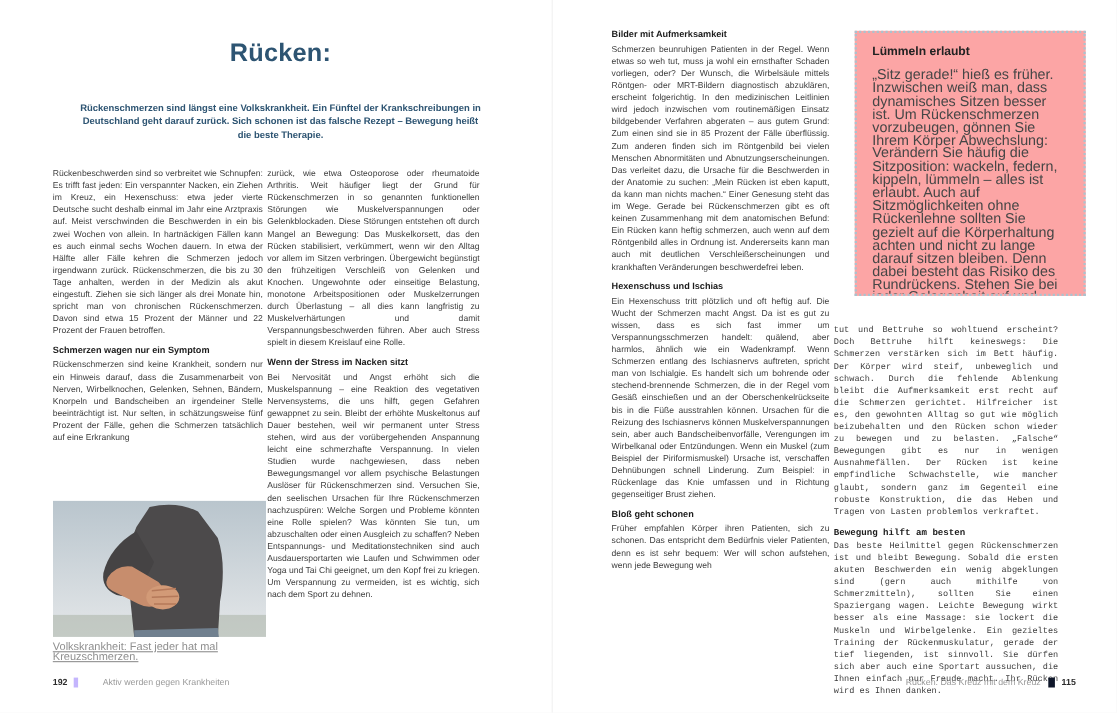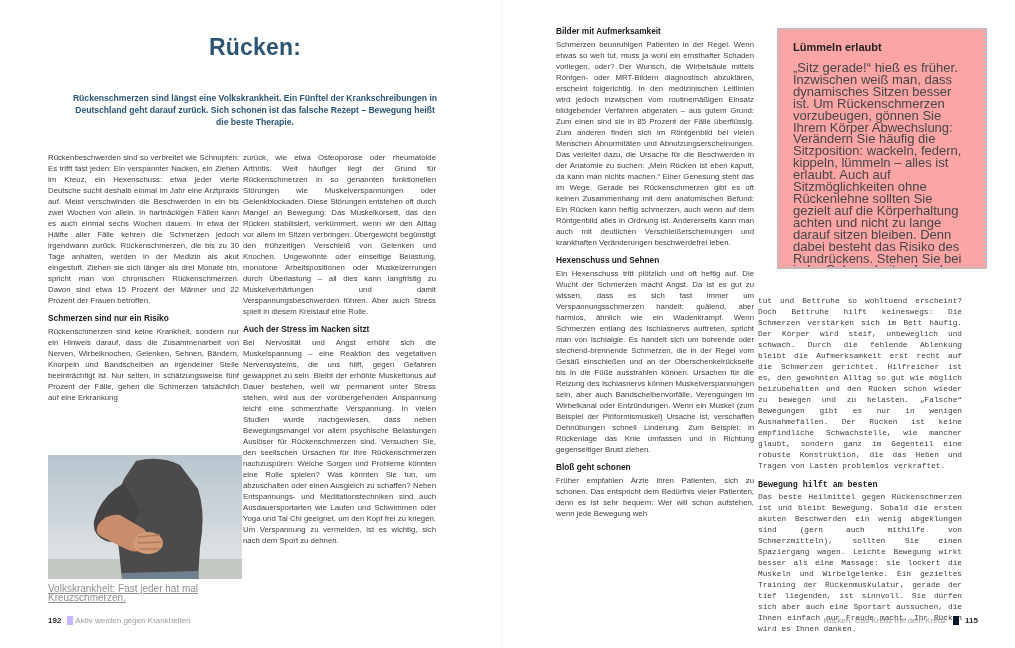--- a/index.html
+++ b/index.html
@@ -67,45 +67,45 @@
   .sidebar-body {
     font-size: 13px; line-height: 11.9px; color: #464646;
   }
   .footer {
     position: absolute; top: 616px;
     font-size: 8px; line-height: 10px; color: #9a9a9a;
   }
   .footer-left { left: 48px; width: 400px; text-align: left; }
   .footer-right { left: 556px; width: 422px; text-align: right; }
   .page-num { font-weight: bold; color: #2b2b2b; }
-  .footer-left .footer-label { border-left: 6px solid #c4b5fd; padding-left: 2px; margin-left: 6px; }
+  .footer-left .footer-label { border-left: 4px solid #c4b5fd; padding-left: 22px; margin-left: 6px; }
   .footer-right .footer-label { border-right: 6px solid #0f172a; padding-right: 7px; margin-right: 6px; }
 </style>
 </head>
 <body>
 
 <div class="spread">
 
   <div class="fold"></div>
 
   <div class="title-block">
     <span class="title-line">Rücken:</span>
   </div>
 
   <div class="intro">Rückenschmerzen sind längst eine Volkskrankheit. Ein Fünftel der Krankschreibungen in Deutschland geht darauf zurück. Sich schonen ist das falsche Rezept – Bewegung heißt die beste Therapie.</div>
 
   <div class="col col1">
     <p>Rückenbeschwerden sind so verbreitet wie Schnupfen: Es trifft fast jeden: Ein verspannter Nacken, ein Ziehen im Kreuz, ein Hexenschuss: etwa jeder vierte Deutsche sucht deshalb einmal im Jahr eine Arztpraxis auf. Meist verschwinden die Beschwerden in ein bis zwei Wochen von allein. In hartnäckigen Fällen kann es auch einmal sechs Wochen dauern. In etwa der Hälfte aller Fälle kehren die Schmerzen jedoch irgendwann zurück. Rückenschmerzen, die bis zu 30 Tage anhalten, werden in der Medizin als akut eingestuft. Ziehen sie sich länger als drei Monate hin, spricht man von chronischen Rückenschmerzen. Davon sind etwa 15 Prozent der Männer und 22 Prozent der Frauen betroffen.</p>
-    <h3>Schmerzen sind nur ein Risiko</h3>
+    <h3>Schmerzen wagen nur ein Symptom</h3>
     <p>Rückenschmerzen sind keine Krankheit, sondern nur ein Hinweis darauf, dass die Zusammenarbeit von Nerven, Wirbelknochen, Gelenken, Sehnen, Bändern, Knorpeln und Bandscheiben an irgendeiner Stelle beeinträchtigt ist. Nur selten, in schätzungsweise fünf Prozent der Fälle, gehen die Schmerzen tatsächlich auf eine Erkrankung</p>
   </div>
 
   <div class="col col2">
     <p>zurück, wie etwa Osteoporose oder rheumatoide Arthritis. Weit häufiger liegt der Grund für Rückenschmerzen in so genannten funktionellen Störungen wie Muskelverspannungen oder Gelenkblockaden. Diese Störungen entstehen oft durch Mangel an Bewegung: Das Muskelkorsett, das den Rücken stabilisiert, verkümmert, wenn wir den Alltag vor allem im Sitzen verbringen. Übergewicht begünstigt den frühzeitigen Verschleiß von Gelenken und Knochen. Ungewohnte oder einseitige Belastung, monotone Arbeitspositionen oder Muskelzerrungen durch Überlastung – all dies kann langfristig zu Muskelverhärtungen und damit Verspannungsbeschwerden führen. Aber auch Stress spielt in diesem Kreislauf eine Rolle.</p>
-    <h3>Auch der Stress im Nacken sitzt</h3>
+    <h3>Wenn der Stress im Nacken sitzt</h3>
     <p>Bei Nervosität und Angst erhöht sich die Muskelspannung – eine Reaktion des vegetativen Nervensystems, die uns hilft, gegen Gefahren gewappnet zu sein. Bleibt der erhöhte Muskeltonus auf Dauer bestehen, weil wir permanent unter Stress stehen, wird aus der vorübergehenden Anspannung leicht eine schmerzhafte Verspannung. In vielen Studien wurde nachgewiesen, dass neben Bewegungsmangel vor allem psychische Belastungen Auslöser für Rückenschmerzen sind. Versuchen Sie, den seelischen Ursachen für Ihre Rückenschmerzen nachzuspüren: Welche Sorgen und Probleme könnten eine Rolle spielen? Was könnten Sie tun, um abzuschalten oder einen Ausgleich zu schaffen? Neben Entspannungs- und Meditationstechniken sind auch Ausdauersportarten wie Laufen und Schwimmen oder Yoga und Tai Chi geeignet, um den Kopf frei zu kriegen. Um Verspannung zu vermeiden, ist es wichtig, sich nach dem Sport zu dehnen.</p>
   </div>
 
   <div class="photo">
     <svg width="194" height="124" viewBox="0 0 194 124" xmlns="http://www.w3.org/2000/svg">
       <defs>
         <linearGradient id="sky" x1="0" y1="0" x2="0" y2="1">
           <stop offset="0" stop-color="#b9c5cd"></stop>
           <stop offset="0.65" stop-color="#d5dbdf"></stop>
           <stop offset="1" stop-color="#e4e7e9"></stop>
@@ -128,24 +128,24 @@
   </div>
   <div class="caption">Volkskrankheit: Fast jeder hat mal Kreuzschmerzen.</div>
 
   <div class="footer footer-left">
     <span class="page-num">192</span><span class="footer-label">Aktiv werden gegen Krankheiten</span>
   </div>
 
   <div class="col col3">
     <h3 class="first">Bilder mit Aufmerksamkeit</h3>
     <p>Schmerzen beunruhigen Patienten in der Regel. Wenn etwas so weh tut, muss ja wohl ein ernsthafter Schaden vorliegen, oder? Der Wunsch, die Wirbelsäule mittels Röntgen- oder MRT-Bildern diagnostisch abzuklären, erscheint folgerichtig. In den medizinischen Leitlinien wird jedoch inzwischen vom routinemäßigen Einsatz bildgebender Verfahren abgeraten – aus gutem Grund: Zum einen sind sie in 85 Prozent der Fälle überflüssig. Zum anderen finden sich im Röntgenbild bei vielen Menschen Abnormitäten und Abnutzungserscheinungen. Das verleitet dazu, die Ursache für die Beschwerden in der Anatomie zu suchen: „Mein Rücken ist eben kaputt, da kann man nichts machen.“ Einer Genesung steht das im Wege. Gerade bei Rückenschmerzen gibt es oft keinen Zusammenhang mit dem anatomischen Befund: Ein Rücken kann heftig schmerzen, auch wenn auf dem Röntgenbild alles in Ordnung ist. Andererseits kann man auch mit deutlichen Verschleißerscheinungen und krankhaften Veränderungen beschwerdefrei leben.</p>
-    <h3>Hexenschuss und Sehnen</h3>
+    <h3>Hexenschuss und Ischias</h3>
     <p>Ein Hexenschuss tritt plötzlich und oft heftig auf. Die Wucht der Schmerzen macht Angst. Da ist es gut zu wissen, dass es sich fast immer um Verspannungsschmerzen handelt: quälend, aber harmlos, ähnlich wie ein Wadenkrampf. Wenn Schmerzen entlang des Ischiasnervs auftreten, spricht man von Ischialgie. Es handelt sich um bohrende oder stechend-brennende Schmerzen, die in der Regel vom Gesäß einschießen und an der Oberschenkelrückseite bis in die Füße ausstrahlen können. Ursachen für die Reizung des Ischiasnervs können Muskelverspannungen sein, aber auch Bandscheibenvorfälle, Verengungen im Wirbelkanal oder Entzündungen. Wenn ein Muskel (zum Beispiel der Piriformismuskel) Ursache ist, verschaffen Dehnübungen schnell Linderung. Zum Beispiel: in Rückenlage das Knie umfassen und in Richtung gegenseitiger Brust ziehen.</p>
     <h3>Bloß geht schonen</h3>
-    <p>Früher empfahlen Ärzte ihren Patienten, sich zu schonen. Das entspricht dem Bedürfnis vieler Patienten, denn es ist sehr bequem: Wer will schon aufstehen, wenn jede Bewegung weh</p>
+    <p>Früher empfahlen Körper ihren Patienten, sich zu schonen. Das entspricht dem Bedürfnis vieler Patienten, denn es ist sehr bequem: Wer will schon aufstehen, wenn jede Bewegung weh</p>
   </div>
 
   <div class="sidebar">
     <div class="sidebar-title">Lümmeln erlaubt</div>
     <div class="sidebar-body">„Sitz gerade!“ hieß es früher. Inzwischen weiß man, dass dynamisches Sitzen besser ist. Um Rückenschmerzen vorzubeugen, gönnen Sie Ihrem Körper Abwechslung: Verändern Sie häufig die Sitzposition: wackeln, federn, kippeln, lümmeln – alles ist erlaubt. Auch auf Sitzmöglichkeiten ohne Rückenlehne sollten Sie gezielt auf die Körperhaltung achten und nicht zu lange darauf sitzen bleiben. Denn dabei besteht das Risiko des Rundrückens. Stehen Sie bei jeder Gelegenheit auf und dehnen und strecken Sie sich. Sehen Sie jede Treppe als willkommene Möglichkeit, sich zu bewegen. Auch Hausarbeit tut gut.</div>
   </div>
 
   <div class="col col4">
     <p>tut und Bettruhe so wohltuend erscheint? Doch Bettruhe hilft keineswegs: Die Schmerzen verstärken sich im Bett häufig. Der Körper wird steif, unbeweglich und schwach. Durch die fehlende Ablenkung bleibt die Aufmerksamkeit erst recht auf die Schmerzen gerichtet. Hilfreicher ist es, den gewohnten Alltag so gut wie möglich beizubehalten und den Rücken schon wieder zu bewegen und zu belasten. „Falsche“ Bewegungen gibt es nur in wenigen Ausnahmefällen. Der Rücken ist keine empfindliche Schwachstelle, wie mancher glaubt, sondern ganz im Gegenteil eine robuste Konstruktion, die das Heben und Tragen von Lasten problemlos verkraftet.</p>
     <h3>Bewegung hilft am besten</h3>

